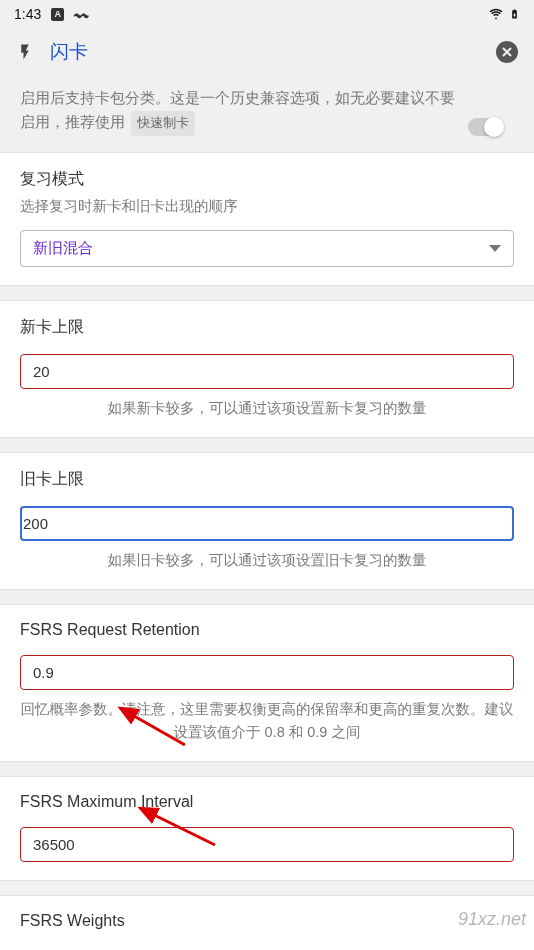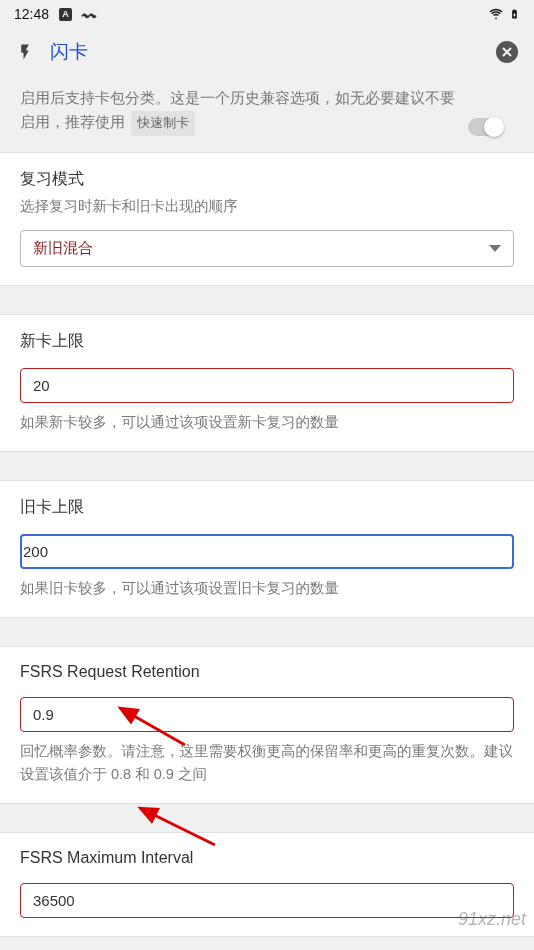--- a/index.html
+++ b/index.html
@@ -77,45 +77,46 @@
     background: #fff;
     border-radius: 50%;
     top: -1px; right: -2px;
     box-shadow: 0 1px 3px rgba(0,0,0,0.3);
   }
   .section {
     background: #fff;
     border-top: 1px solid #e0e0e0;
     border-bottom: 1px solid #e0e0e0;
     padding: 16px 20px 18px 20px;
-    margin-bottom: 28px;
+    margin-bottom: 14px;
   }
   .sec-label {
     font-size: 16px;
     color: #333;
     margin-bottom: 6px;
   }
   .sec-sub {
     font-size: 14.5px;
     color: #7a7a7a;
     line-height: 1.5;
   }
   .sec-desc {
     font-size: 14.5px;
     color: #7a7a7a;
     line-height: 1.55;
     margin-top: 8px;
+    text-align: center;
   }
   .select {
     margin-top: 12px;
     border: 1px solid #b8b8b8;
     border-radius: 4px;
     padding: 8px 12px;
     font-size: 15px;
-    color: #7f1d1d;
+    color: #6d28d9;
     display: flex;
     justify-content: space-between;
     align-items: center;
     background: #fff;
   }
   .chevron {
     width: 0; height: 0;
     border-left: 6px solid transparent;
     border-right: 6px solid transparent;
     border-top: 7px solid #777;
@@ -152,21 +153,21 @@
     width:13px; height:13px; background:#333; border-radius:2px;
     display:flex; align-items:center; justify-content:center;
     color:#f0f0f0; font-size:9px; font-weight:bold;
   }
 </style>
 </head>
 <body>
 
 <div class="status-bar">
   <div class="status-left">
-    <span>12:48</span>
+    <span>1:43</span>
     <span class="static-icon-sq">A</span>
     <span style="font-weight:bold;color:#333;font-size:14px;">〰</span>
   </div>
   <div class="status-right">
     <svg class="status-icon" viewBox="0 0 24 24" fill="#111">
         <path d="M12 18c.8 0 1.5.7 1.5 1.5S12.8 21 12 21s-1.5-.7-1.5-1.5.7-1.5 1.5-1.5zm-5-4.5c2.8-2.8 7.2-2.8 10 0l-2 2c-1.7-1.7-4.3-1.7-6 0l-2-2zm-3-3c4.4-4.4 11.6-4.4 16 0l-2 2c-3.3-3.3-8.7-3.3-12 0l-2-2zM1 7.5C7 1.5 17 1.5 23 7.5l-2 2c-5-5-13-5-18 0l-2-2z"></path>
       </svg>
     <svg class="status-icon" viewBox="0 0 24 24" fill="#111" style="width:11px;height:16px;">
         <path d="M15.67 4H14V2h-4v2H8.33C7.6 4 7 4.6 7 5.33v15.33C7 21.4 7.6 22 8.33 22h7.33c.74 0 1.34-.6 1.34-1.33V5.33C17 4.6 16.4 4 15.67 4z"></path>
         <path fill="#f0f0f0" d="M11 20v-5H9l4-7v5h2l-4 7z"></path>

